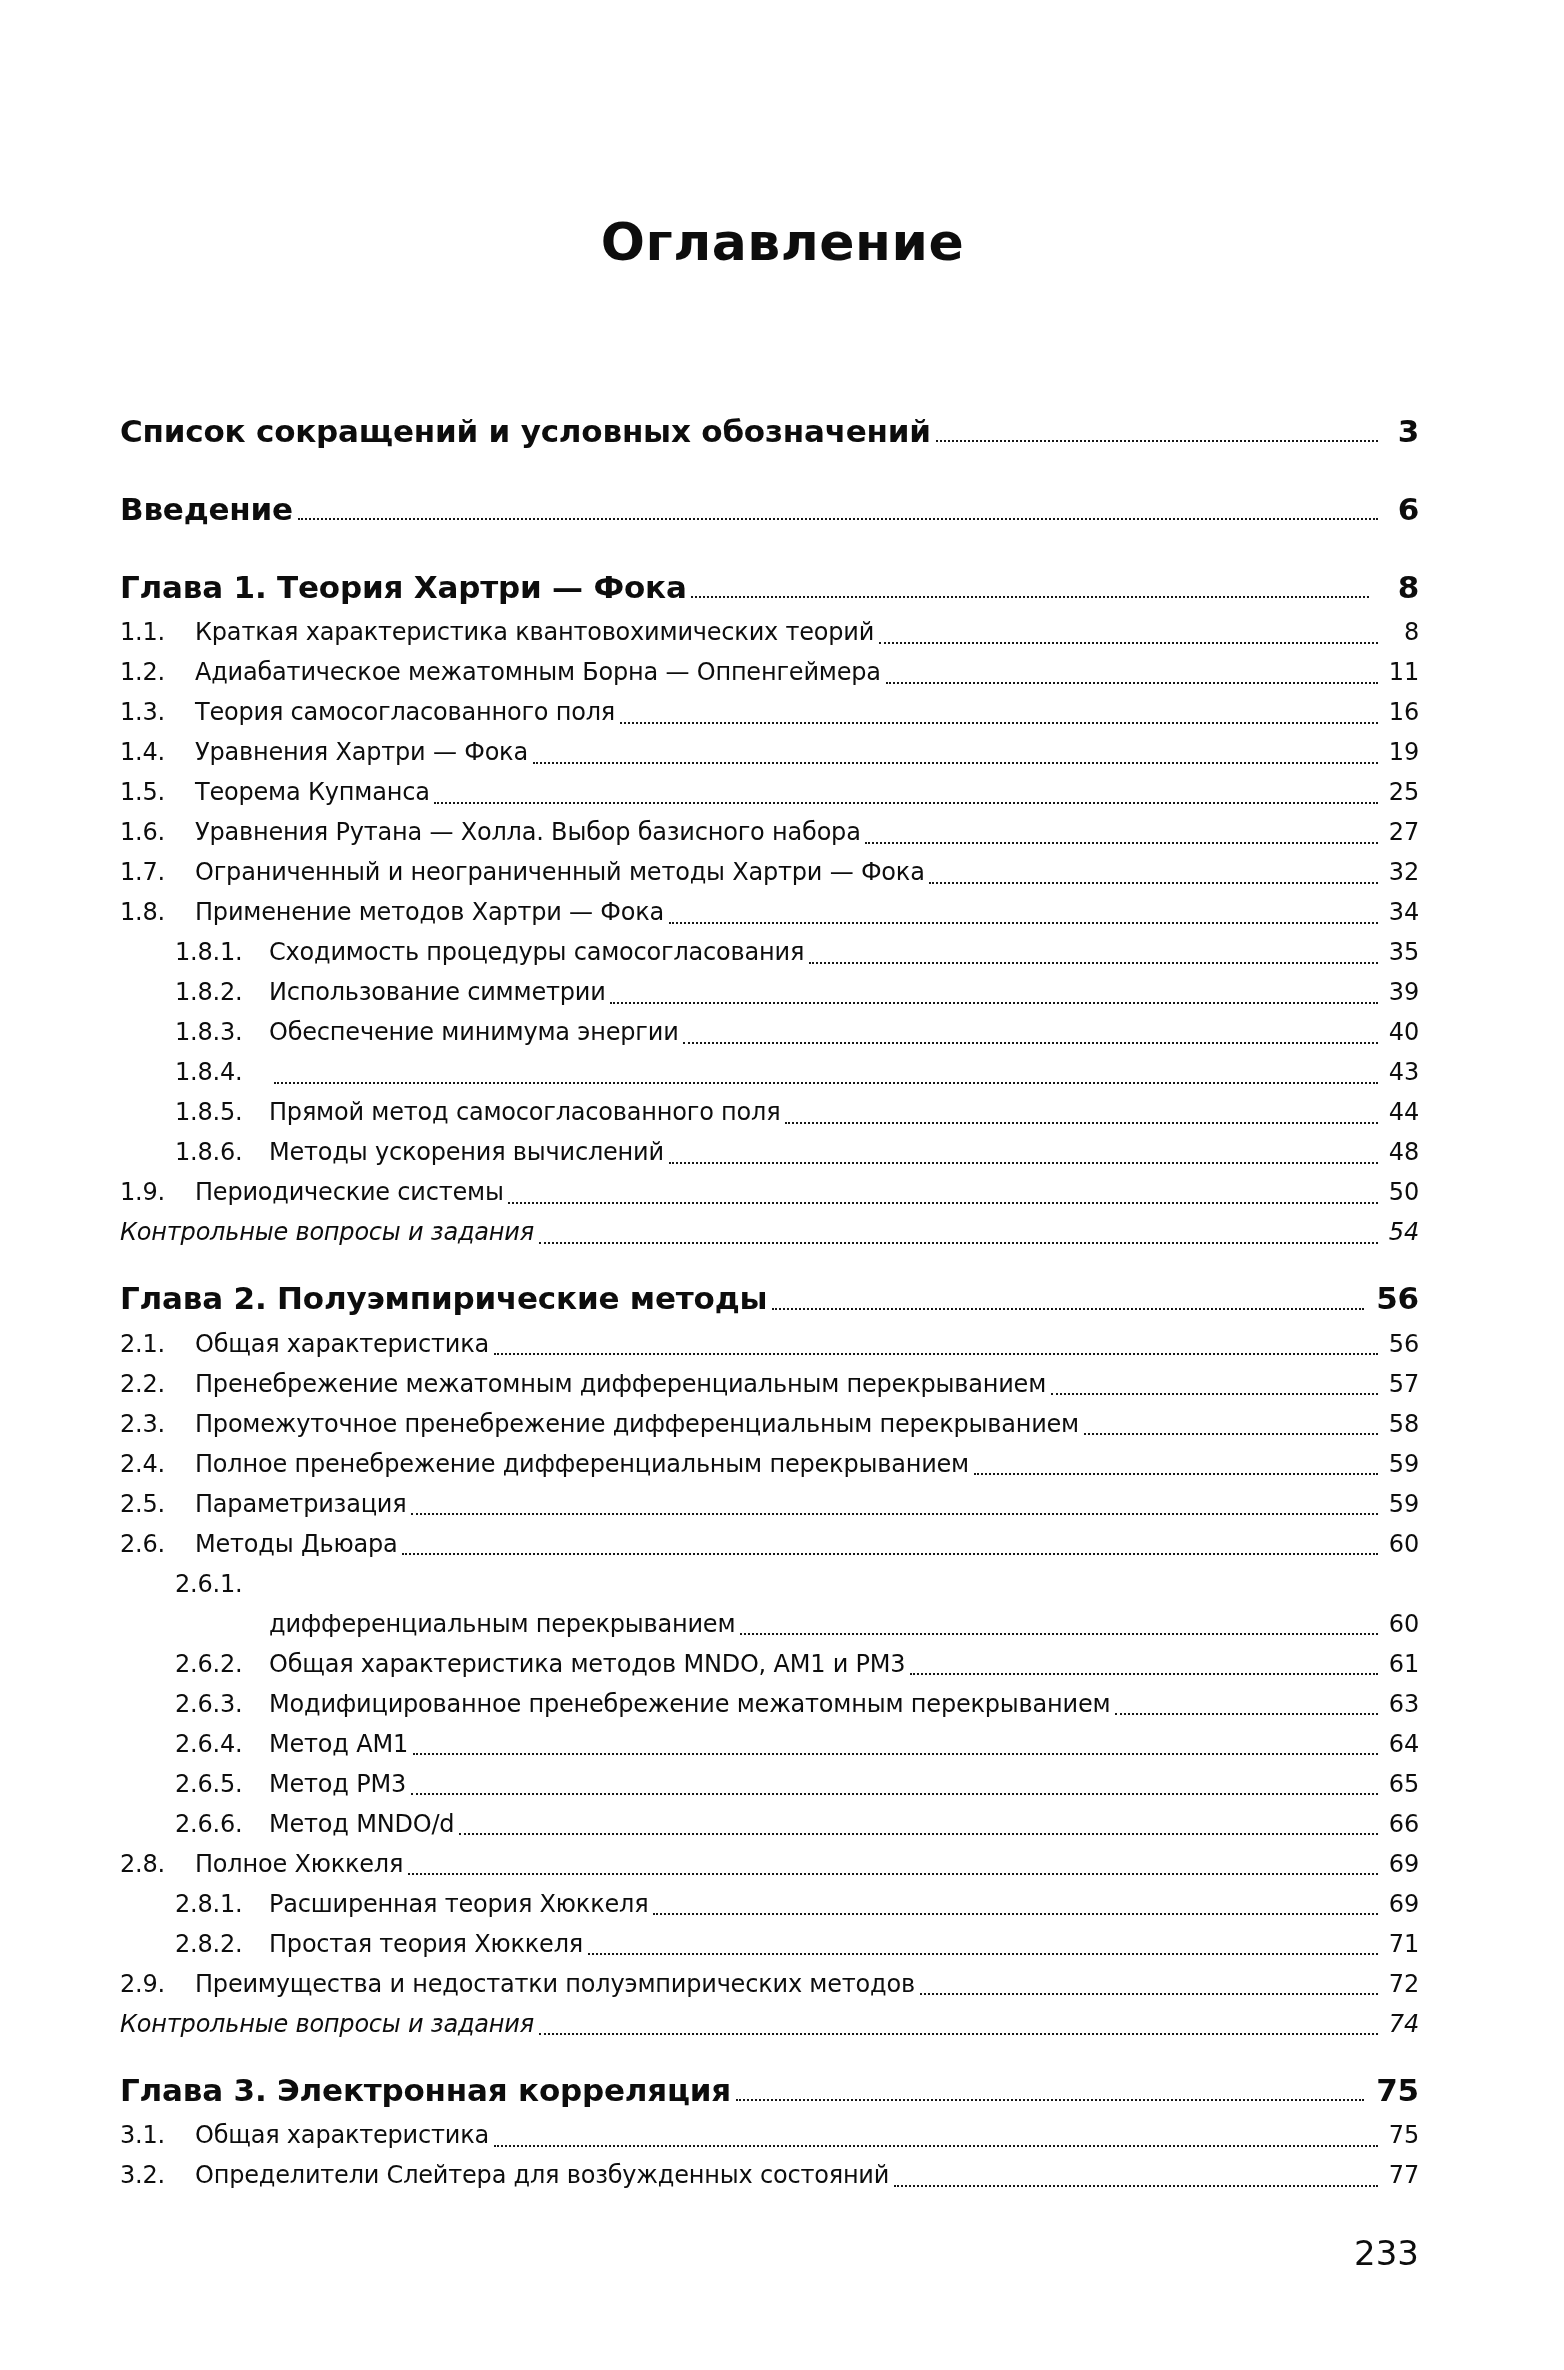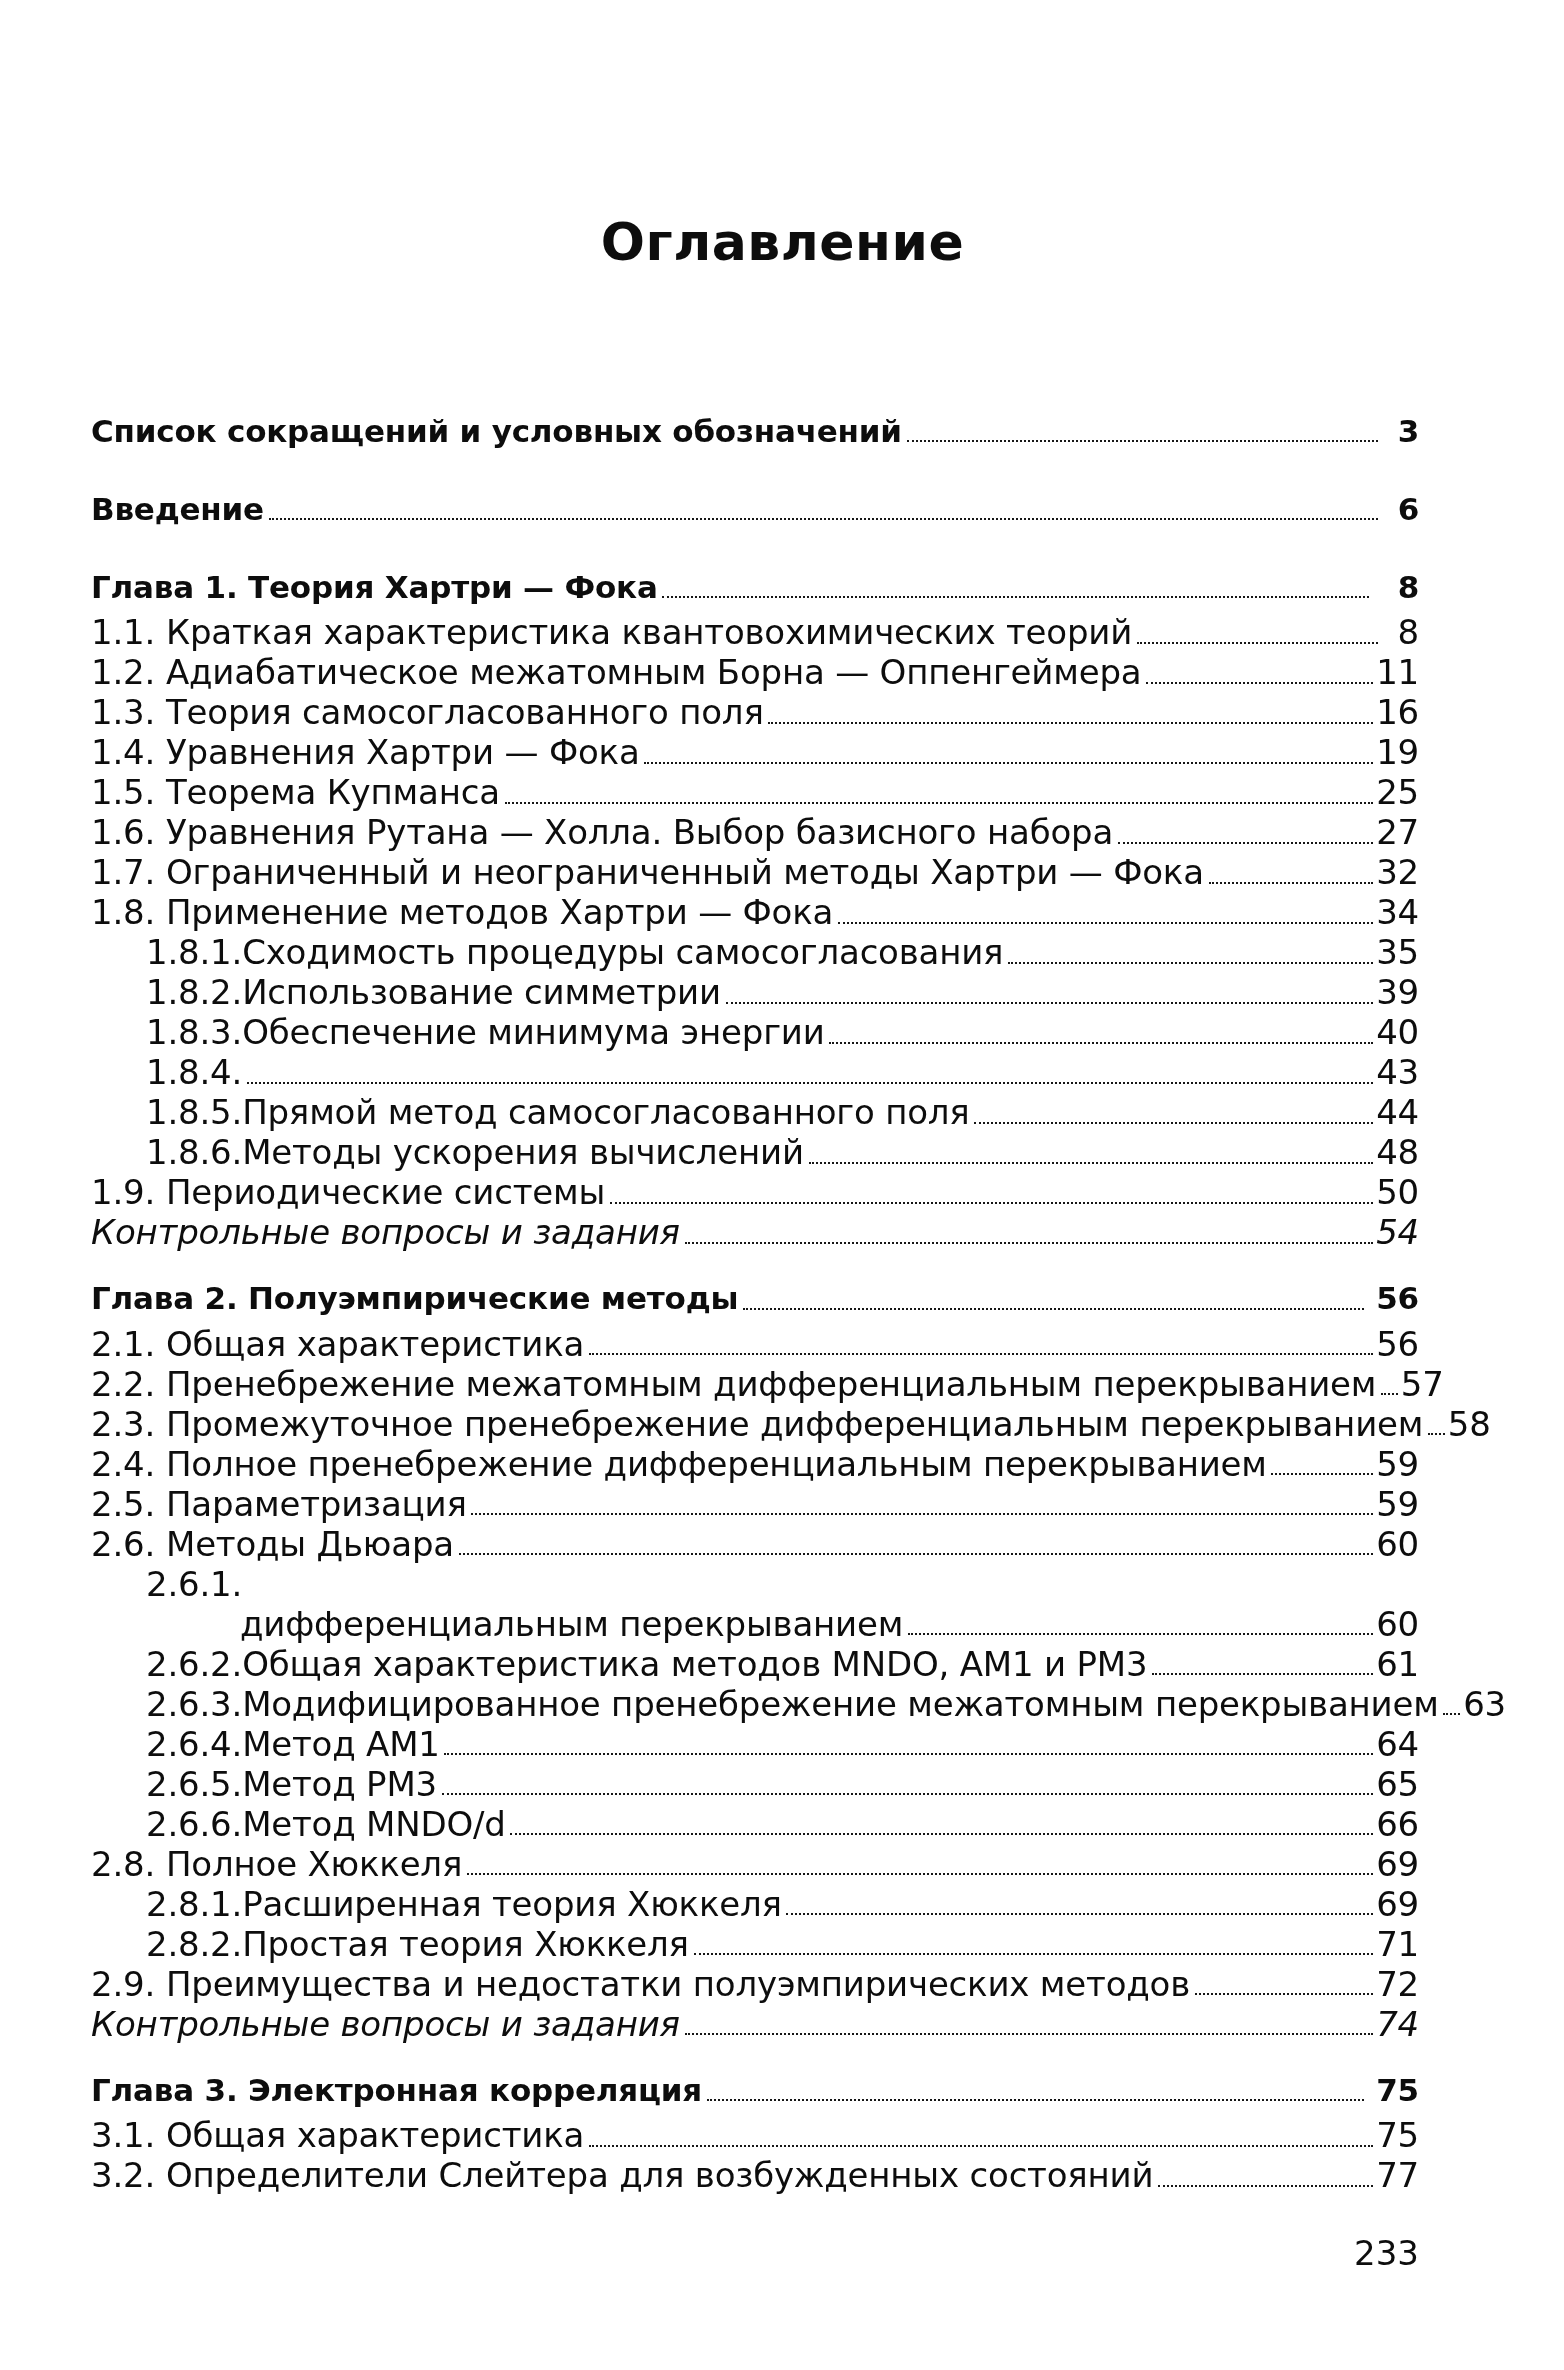--- a/index.html
+++ b/index.html
@@ -18,26 +18,26 @@
   }
   .doc-title {
     margin: 215px 0 0 0;
     text-align: center;
     font-size: 52px;
     line-height: 1.05;
     font-weight: 700;
     letter-spacing: 0.5px;
   }
   .toc {
-    margin: 141px 146px 0 91px;
+    margin: 141px 146px 0 120px;
   }
   .row {
     display: flex;
     align-items: baseline;
-    font-size: 34px;
+    font-size: 24px;
     line-height: 40px;
     letter-spacing: -0.2px;
   }
   .row .num {
     flex: 0 0 auto;
     min-width: 75px;
   }
   .row.l3 { padding-left: 55px; }
   .row.l3 .num { min-width: 94px; }
   .row .t {

